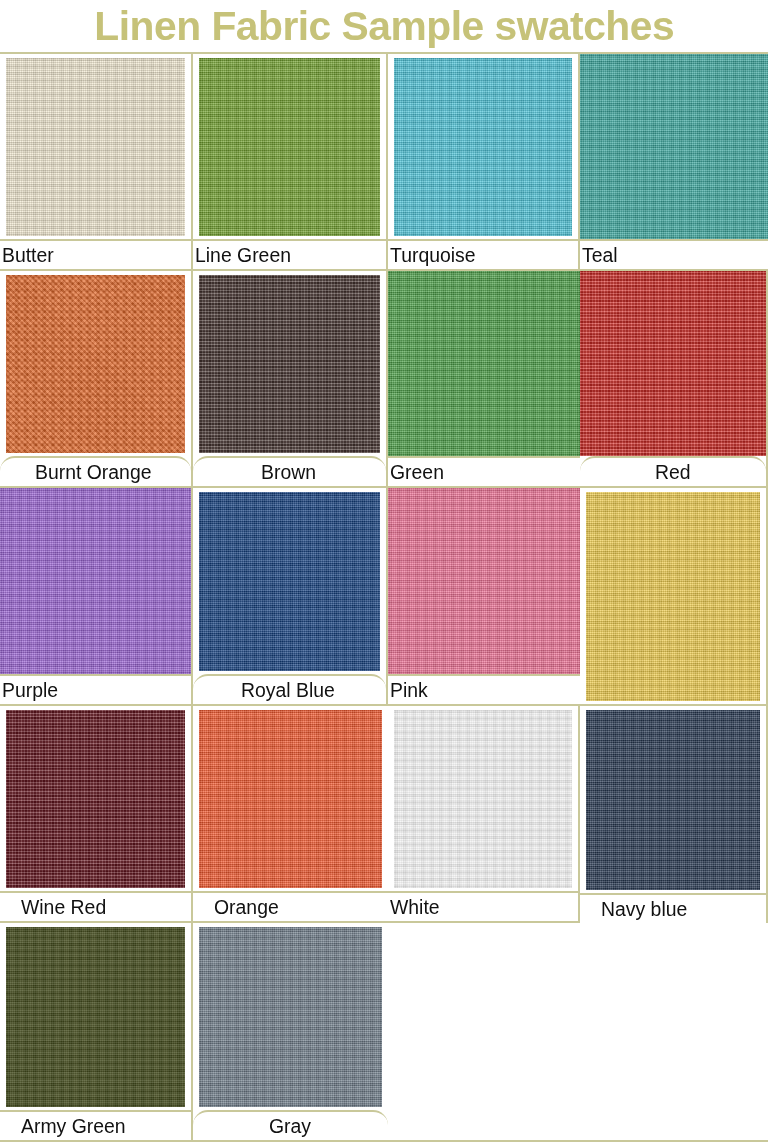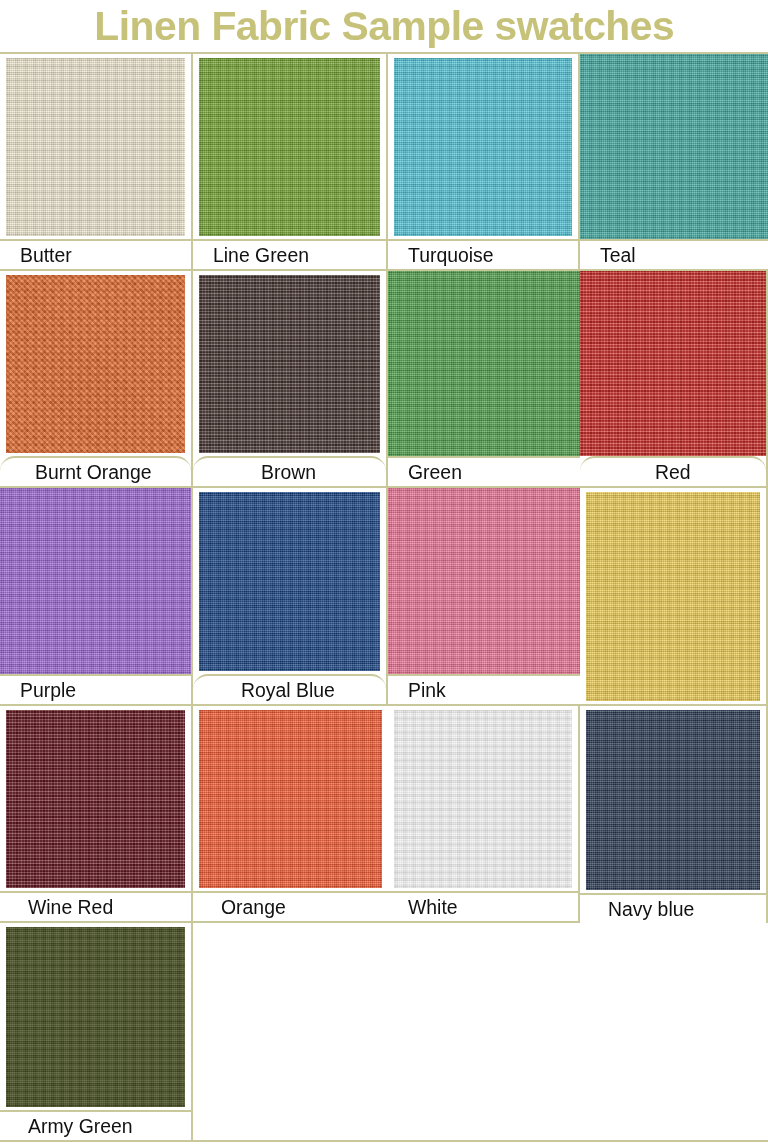--- a/index.html
+++ b/index.html
@@ -161,22 +161,22 @@
     font-family: "Liberation Sans", sans-serif;
     font-size: 20px;
     font-weight: normal;
     color: #111111;
     white-space: nowrap;
     line-height: 1;
     transform: scaleX(0.97);
     transform-origin: left center;
   }
 
-  .align-left   { justify-content: flex-start; padding-left: 20px; }
-  .align-pad    { justify-content: flex-start; padding-left: 28px; }
+  .align-left   { justify-content: flex-start; padding-left: 2px; }
+  .align-pad    { justify-content: flex-start; padding-left: 21px; }
   .align-center { justify-content: center; border-radius: 15px; }
 </style>
 </head>
 <body>
 
 <div id="page">
 
   <div id="title-bar">
     <div id="title-text">Linen Fabric Sample swatches</div>
   </div>
@@ -308,15 +308,23 @@
         </div>
       </div>
       <div class="cell row-last-cell in-last-row" style="border-bottom: none;">
         <div class="swatch-area" style="padding: 4px 6px 3px;">
           <div class="swatch tex-soft" style="background-color: rgb(65, 73, 27);"></div>
         </div>
         <div class="label-band align-pad">
           <span class="label-text">Army Green</span>
         </div>
       </div>
+      <div class="cell col-last row-last-cell in-last-row" style="border-bottom: none;">
+        <div class="swatch-area" style="padding: 4px 6px 3px;">
+          <div class="swatch " style="background-color: rgb(110, 124, 137);"></div>
+        </div>
+        <div class="label-band align-center">
+          <span class="label-text">Gray</span>
+        </div>
+      </div>
     </div>
 
 </div>
 
 </body></html>

